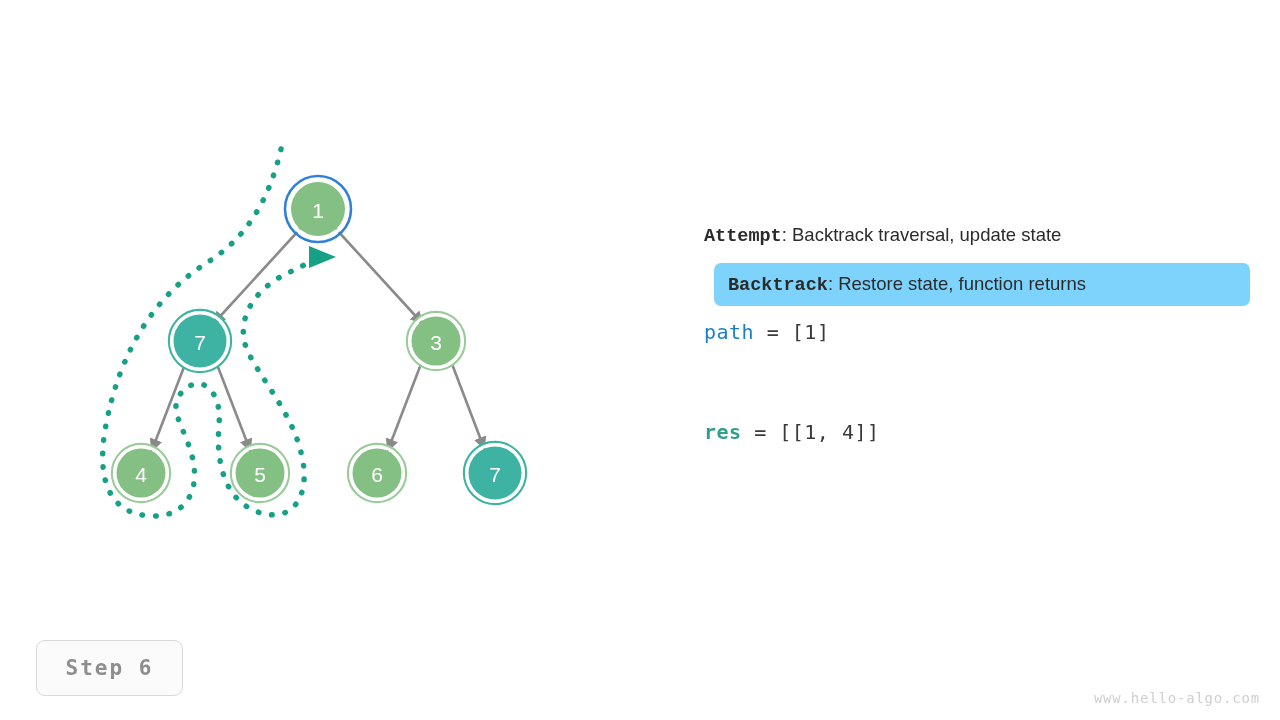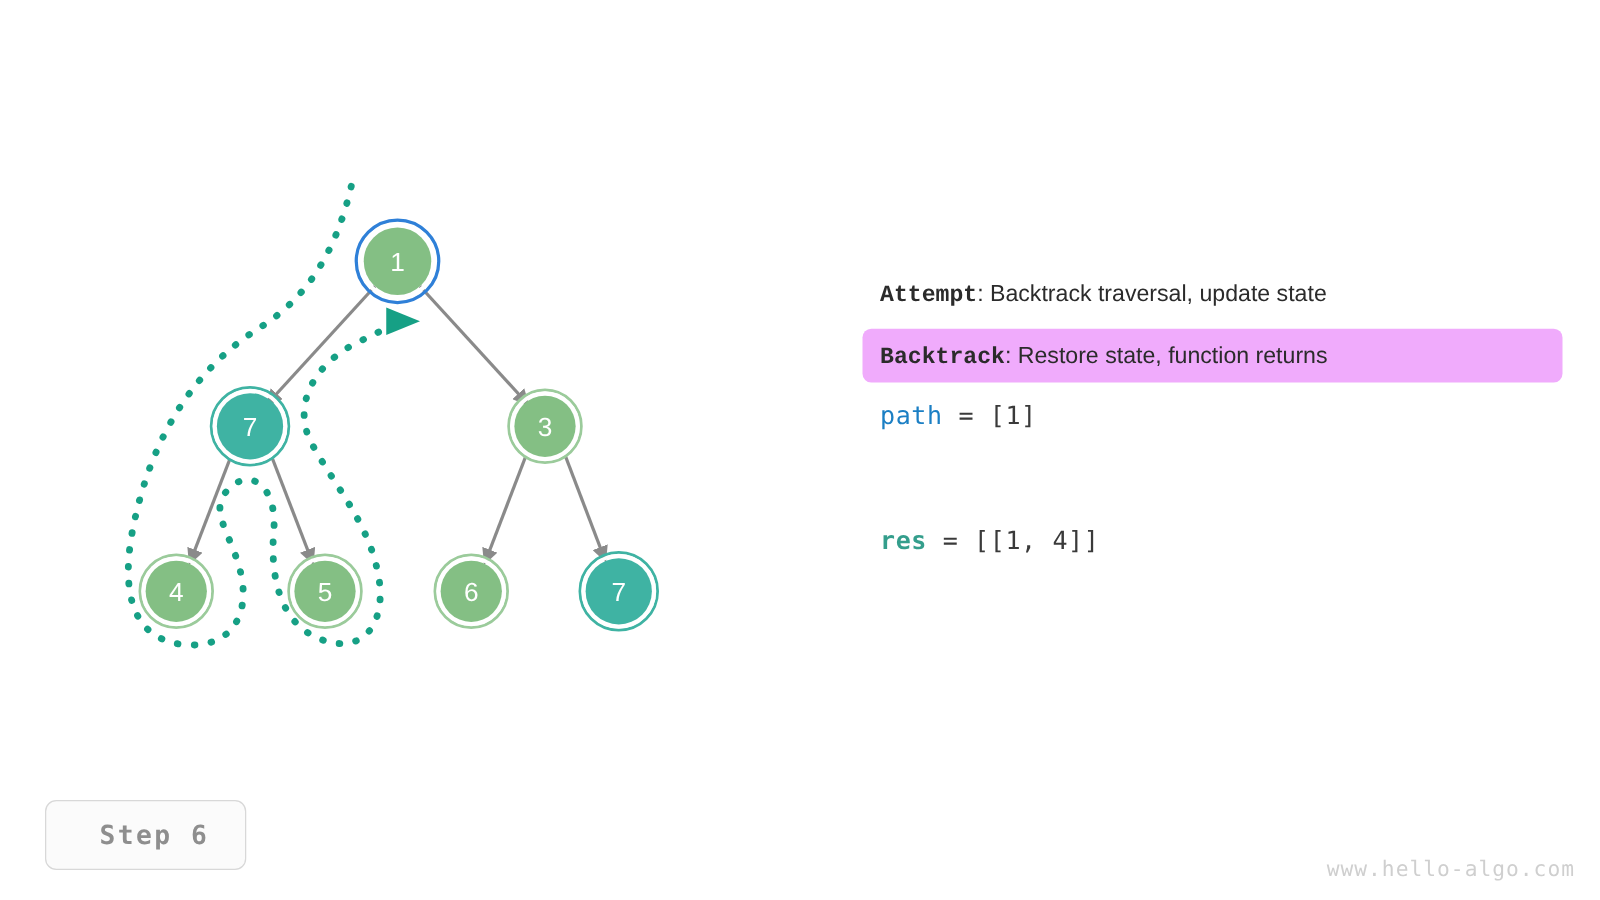--- a/index.html
+++ b/index.html
@@ -44,21 +44,22 @@
     font-size: 18.5px;
     color: #2b2b2b;
     line-height: 1.25;
     padding: 9px 14px;
     border-radius: 7px;
     margin-bottom: 6px;
     display: block;
     white-space: pre;
   }
   .desc-row.highlight {
-    background: #f0abfc;
+    background: #7dd3fc;
+    margin-left: 24px;
   }
   .desc-row b { font-weight: bold; font-family: Liberation Mono, monospace; }
 
   .code-line {
     font-family: "DejaVu Sans Mono", "Liberation Mono", monospace;
     font-size: 20px;
     letter-spacing: 0.5px;
     color: #3a3a3a;
     padding: 0 14px;
     margin-top: 14px;
@@ -79,30 +80,29 @@
     border-radius: 9px;
     background: #fbfbfb;
     display: flex;
     align-items: center;
     justify-content: center;
     font-family: "DejaVu Sans Mono", "Liberation Mono", monospace;
     font-size: 21px;
     font-weight: bold;
     letter-spacing: 2px;
     color: #8e8e8e;
-    padding-left: 14px;
   }
 
   
   #watermark {
     position: absolute;
     right: 20px;
     bottom: 14px;
     font-family: "DejaVu Sans Mono", "Liberation Mono", monospace;
-    font-size: 17px;
+    font-size: 14px;
     letter-spacing: 0.8px;
     color: #cfcfcf;
   }
 </style>
 </head>
 <body>
 
 <div id="tree-panel">
   <svg id="tree-svg" width="660" height="720" viewBox="0 0 660 720">
     <defs>

